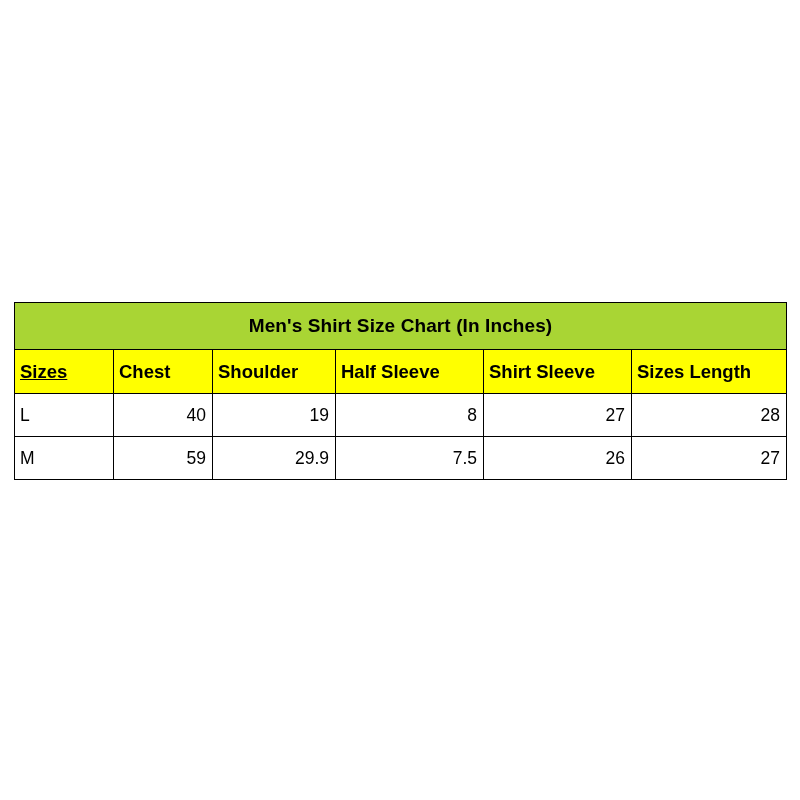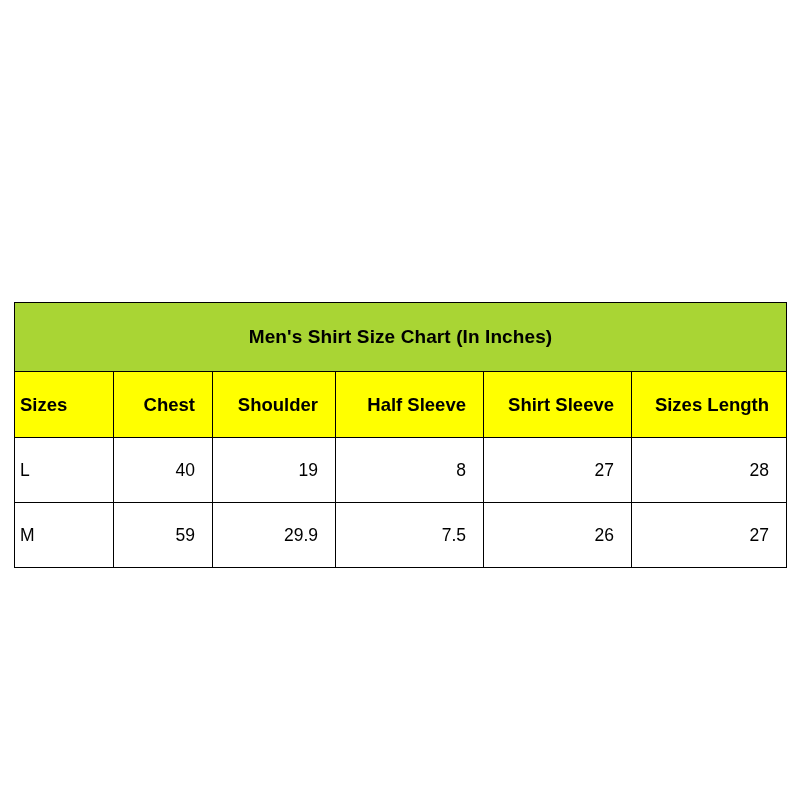--- a/index.html
+++ b/index.html
@@ -26,45 +26,45 @@
   }
   table.size-chart {
     border-collapse: collapse;
     table-layout: fixed;
     width: 772px;
     background: #ffffff;
   }
   table.size-chart td,
   table.size-chart th {
     border: 1.5px solid #000000;
-    padding: 17px;
+    padding: 6px;
     font-size: 17.5px;
     color: #000000;
     height: 30px;
     vertical-align: middle;
   }
   
   tr.title-row td {
     background: #a9d534;
     font-weight: bold;
     text-align: center;
     font-size: 19px;
     height: 34px;
     letter-spacing: 0.1px;
   }
   
   tr.header-row th {
     background: #ffff00;
     font-weight: bold;
-    text-align: right;
+    text-align: left;
     padding-left: 5px;
     height: 31px;
     font-size: 18.5px;
   }
-  tr.header-row th.c-sizes { text-align: left; }
+  tr.header-row th.c-sizes { text-align: left; text-decoration: underline; }
   
   tr.body-row td.size-cell {
     text-align: left;
     padding-left: 5px;
     font-weight: normal;
     font-size: 17.5px;
   }
   tr.body-row td.val-cell {
     text-align: right;
     font-size: 17.5px;

